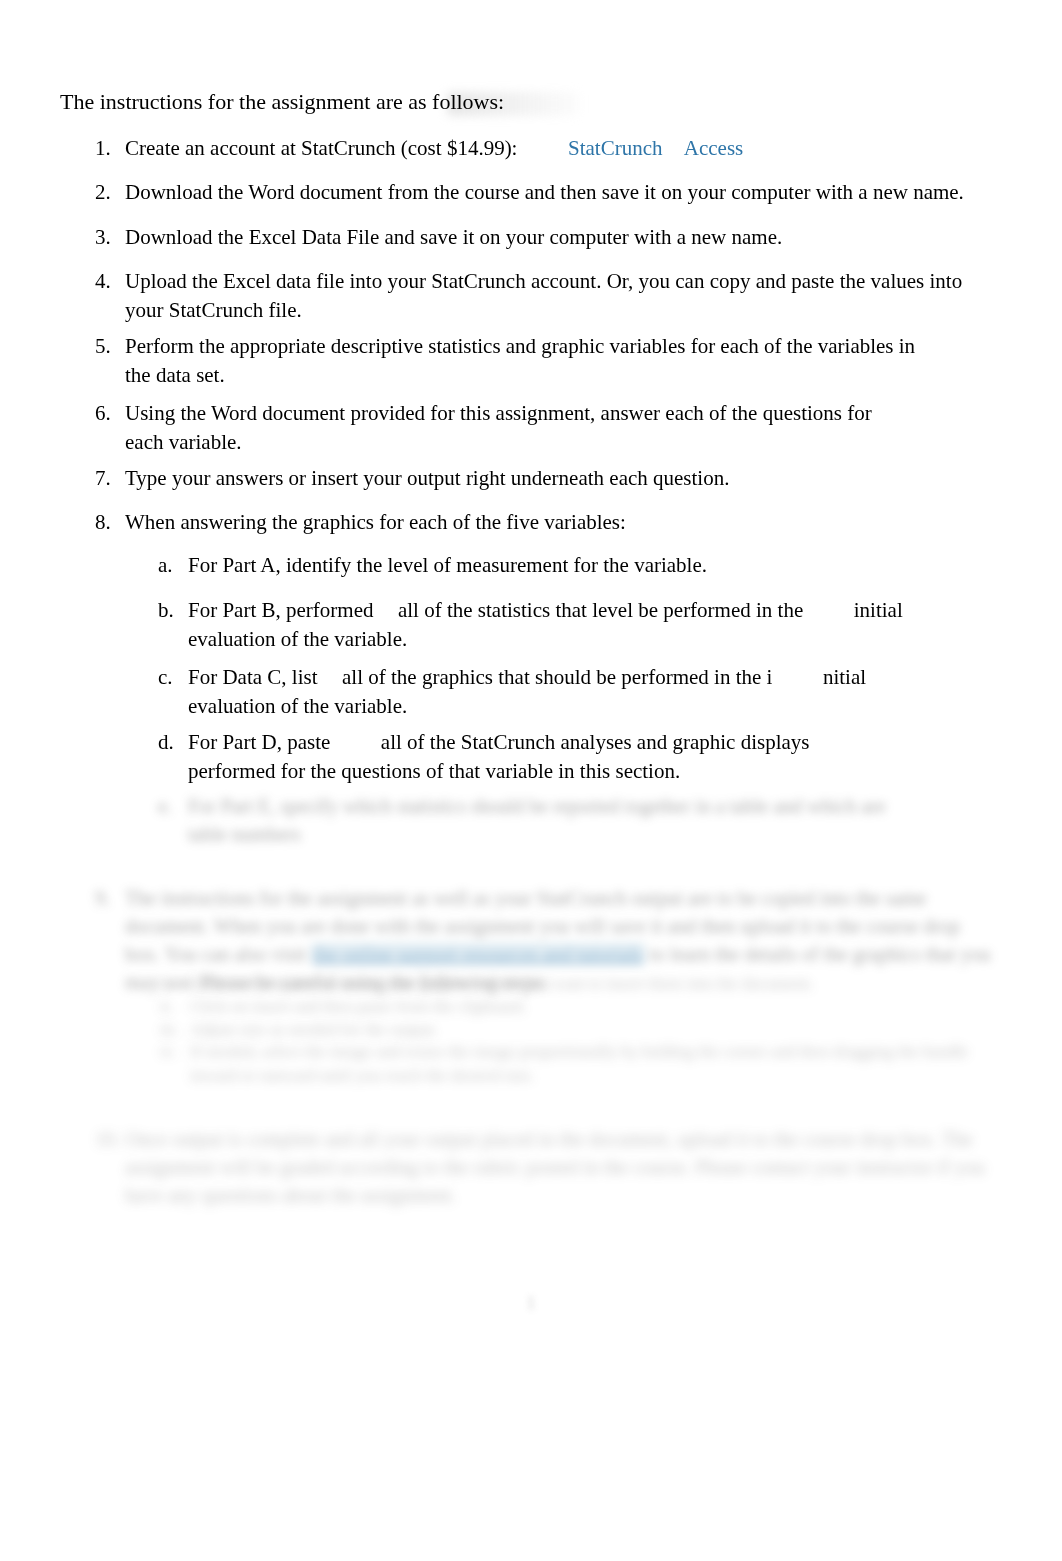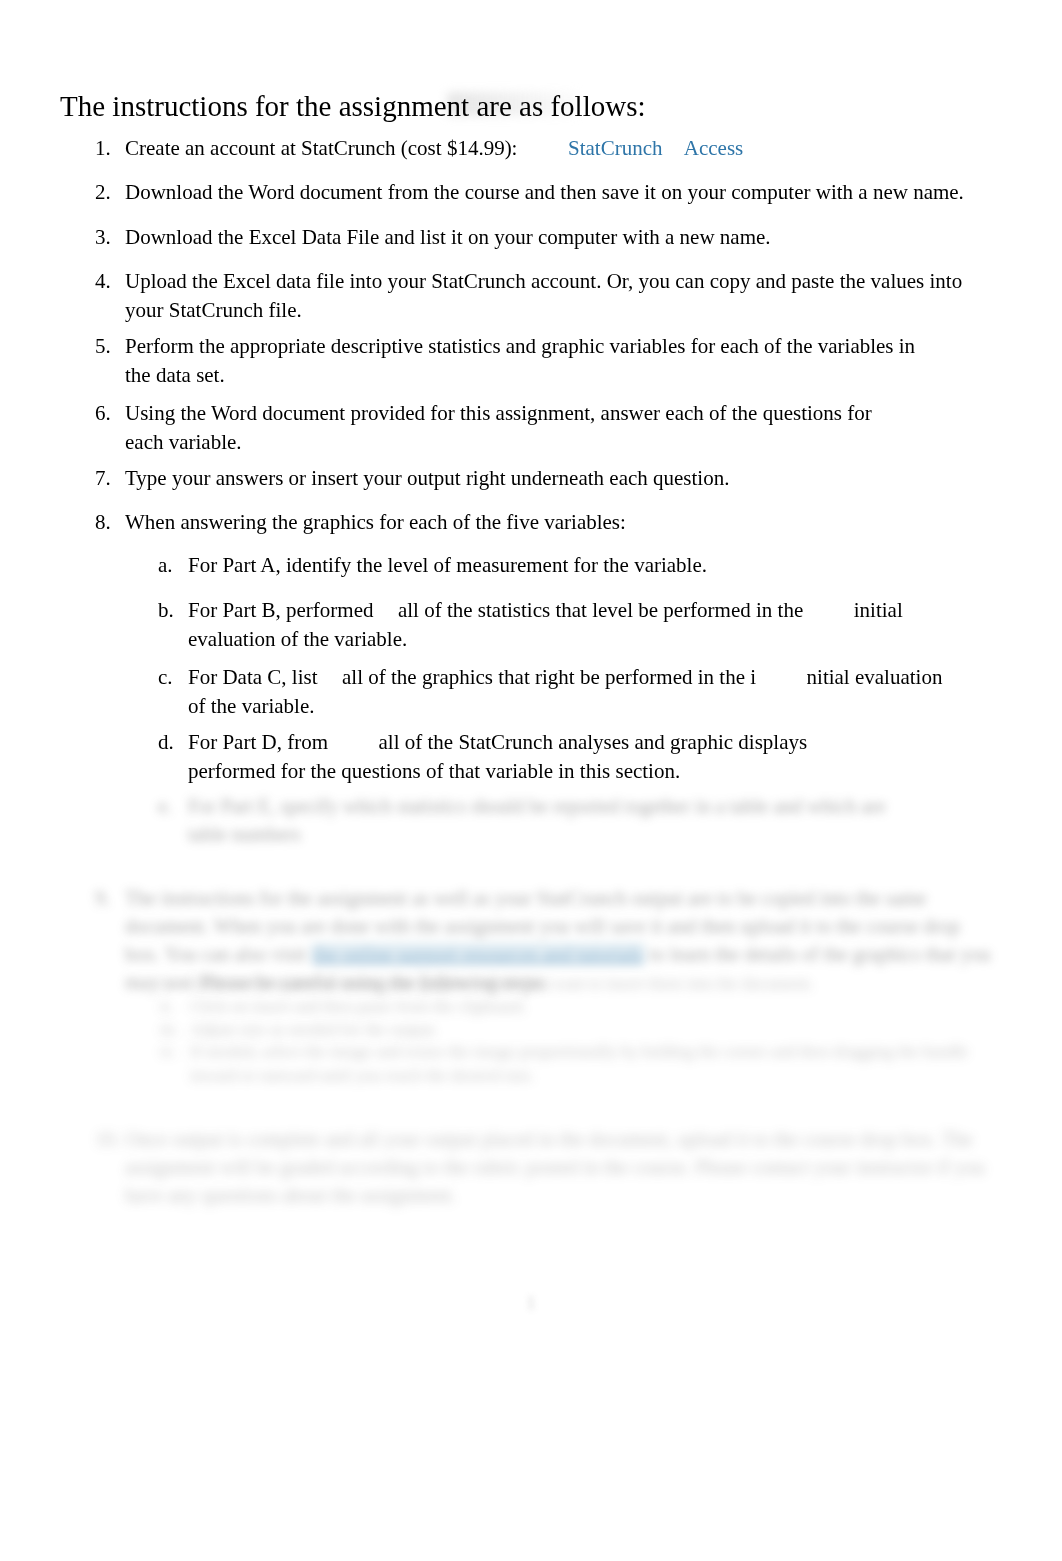--- a/index.html
+++ b/index.html
@@ -20,21 +20,21 @@
     position: absolute;
     inset: 0;
     background: #ffffff;
   }
 
   
   .heading {
     position: absolute;
     left: 60px;
     top: 88px;
-    font-size: 29px;
+    font-size: 22px;
     line-height: 1.25;
     white-space: nowrap;
   }
   .heading-smudge {
     position: absolute;
     left: 447px;
     top: 92px;
     width: 132px;
     height: 24px;
     background: linear-gradient(90deg, rgba(210,210,210,.55), rgba(235,235,235,.15));
@@ -138,21 +138,21 @@
       </span>
     </div>
 
     <div class="item lvl1" style="top:178px;">
       <span class="marker">2.</span>
       <span class="body">Download the Word document from the course and then save it on your computer with a new name.</span>
     </div>
 
     <div class="item lvl1" style="top:223px;">
       <span class="marker">3.</span>
-      <span class="body">Download the Excel Data File and list it on your computer with a new name.</span>
+      <span class="body">Download the Excel Data File and save it on your computer with a new name.</span>
     </div>
 
     <div class="item lvl1" style="top:267px;">
       <span class="marker">4.</span>
       <span class="body">Upload the Excel data file into your StatCrunch account. Or, you can copy and paste the values into your StatCrunch file.</span>
     </div>
 
     <div class="item lvl1" style="top:332px;width:840px;">
       <span class="marker">5.</span>
       <span class="body">Perform the appropriate descriptive statistics and graphic variables for each of the variables in the data set.</span>
@@ -187,30 +187,30 @@
         <span class="gap-md"></span>
         <span>initial evaluation of the variable.</span>
       </span>
     </div>
 
     <div class="item lvl2" style="top:663px;width:790px;">
       <span class="marker">c.</span>
       <span class="body">
         <span>For Data C, list</span>
         <span class="gap-sm"></span>
-        <span>all of the graphics that right be performed in the i</span>
+        <span>all of the graphics that should be performed in the i</span>
         <span class="gap-md"></span>
         <span>nitial evaluation of the variable.</span>
       </span>
     </div>
 
     <div class="item lvl2" style="top:728px;width:740px;">
       <span class="marker">d.</span>
       <span class="body">
-        <span>For Part D, from</span>
+        <span>For Part D, paste</span>
         <span class="gap-md"></span>
         <span>all of the StatCrunch analyses and graphic displays performed for the questions of that variable in this section.</span>
       </span>
     </div>
 
     <div class="blur-block blur-strong" style="left:158px;top:792px;width:760px;">
       <span class="marker">e.</span>
       <span class="body">
         <span>For Part E, specify which statistics should be reported together in a table and which</span>
         <span>are table numbers</span>

